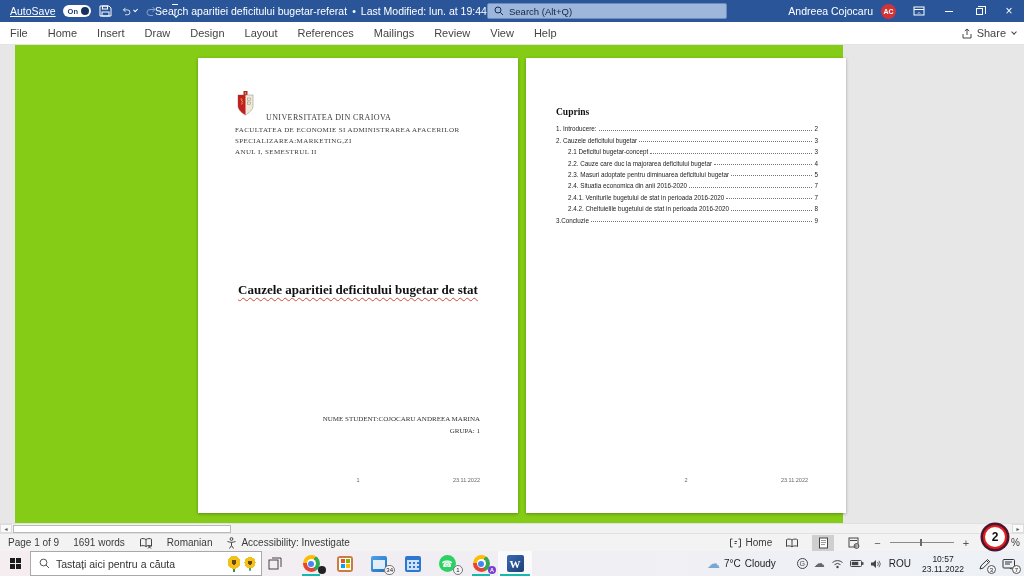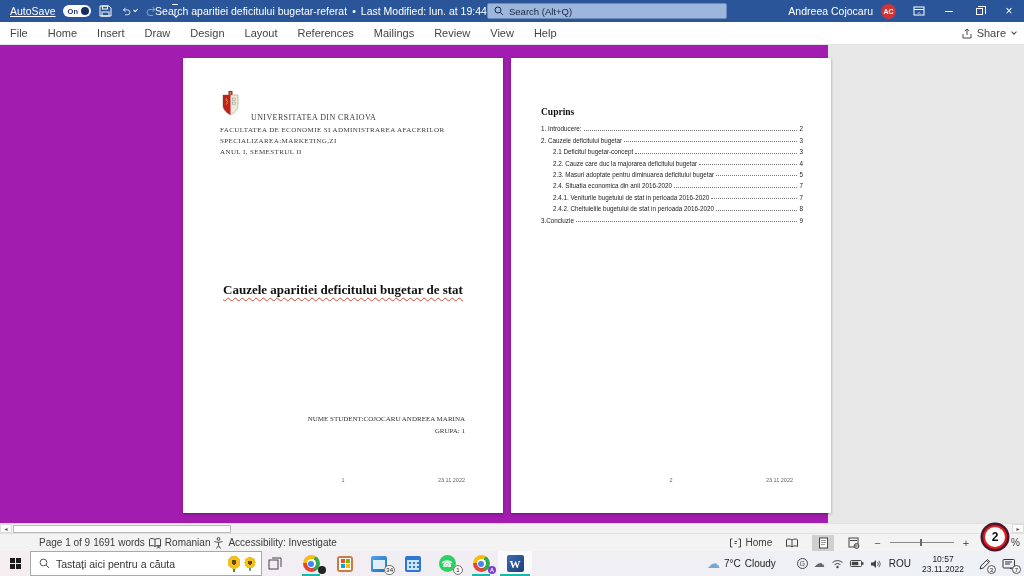--- a/index.html
+++ b/index.html
@@ -25,21 +25,21 @@
   .restore-glyph::before { content:""; position:absolute; left:1px; top:-3px; width:7px; height:7px; border:1px solid #fff; border-left:none; border-bottom:none; }
   .min-glyph { width:8px; height:1px; background:#fff; }
 
   
   .menubar { position:absolute; left:0; top:22px; width:1024px; height:23px; background:#fff; border-bottom:1px solid #e3e3e3; display:flex; align-items:center; font-size:11px; color:#444; }
   .menu-tabs { display:flex; }
   .menu-tab { padding:0 10px; line-height:22px; cursor:pointer; }
   .share-box { position:absolute; right:8px; display:flex; align-items:center; gap:4px; color:#444;text-align:right; }
 
   
-  .docarea { position:absolute; left:0; top:45px; width:828px; height:478px; background:#a21caf; }
+  .docarea { position:absolute; left:15px; top:45px; width:828px; height:478px; background:#84cc16; }
   .page { position:absolute; top:13px; width:320px; height:455px; background:#fff; box-shadow:0 1px 3px rgba(0,0,0,.3); }
   .page1 { left:183px; } .page2 { left:511px; }
   .uni-small { position:absolute; font-family:"Liberation Serif",serif; font-size:7px; letter-spacing:.4px; color:#3c3c3c; white-space:nowrap; }
   .doc-title { position:absolute; top:224px; left:0; width:100%; text-align:center; font-family:"Liberation Serif",serif; font-weight:bold; font-size:13px; color:#111; }
   .doc-title span { text-decoration:underline wavy #d04a3a 1px; text-underline-offset:3px; }
   .stud-line { position:absolute; right:38px; font-family:"Liberation Serif",serif; font-size:7px; color:#333; white-space:nowrap; }
   .pg-footer { position:absolute; top:419px; left:0; width:100%; font-size:5.5px; color:#666; }
   .pg-num { position:absolute; left:0; width:100%; text-align:center; }
   .pg-date { position:absolute; right:38px; }
   .toc-title { position:absolute; left:30px; top:49px; font-family:"Liberation Serif",serif; font-weight:bold; font-size:9.5px; color:#111; }
@@ -48,21 +48,21 @@
   .toc-row.ind { padding-left:12px; }
   .toc-dots { flex:1; border-bottom:1px dotted #777; margin:0 2px 1.5px 2px; min-width:8px; }
 
   
   .hscroll { position:absolute; left:0; top:523px; width:1024px; height:10px; background:#f2f2f2; border-top:1px solid #e0e0e0; }
   .hs-arrow { position:absolute; top:0; width:12px; height:9px; font-size:5px; color:#555; display:flex; align-items:center; justify-content:center; border:1px solid #dcdcdc; background:#fafafa; }
   .hs-thumb { position:absolute; left:13px; top:0.5px; width:218px; height:8px; background:#fff; border:1px solid #b9b9b9; }
 
   
   .statusbar { position:absolute; left:0; top:533px; width:1024px; height:18px; background:#f3f3f3; border-top:1px solid #e0e0e0; display:flex; align-items:center; font-size:10px; color:#3b3b3b; }
-  .sb-left { display:flex; align-items:center; gap:3px; padding-left:8px;margin-left:31px; }
+  .sb-left { display:flex; align-items:center; gap:14px; padding-left:8px; }
   .sb-item { display:flex; align-items:center; gap:4px; }
   .sb-right { position:absolute; right:4px; display:flex; align-items:center; gap:9px; }
   .view-btn { width:22px; height:16px; display:flex; align-items:center; justify-content:center; }
   .view-btn.active { background:#cfcfcf; }
   .zoom-track { width:64px; height:1px; background:#8a8a8a; position:relative; }
   .zoom-handle { position:absolute; left:30px; top:-3px; width:2px; height:7px; background:#6a6a6a; }
   .zoom-sign { font-size:11px; color:#555; }
 
   
   .taskbar { position:absolute; left:0; top:551px; width:1024px; height:25px; background:linear-gradient(90deg,#f6edf0 0%,#f1eef3 40%,#edf1f6 100%); display:flex; align-items:center; }

